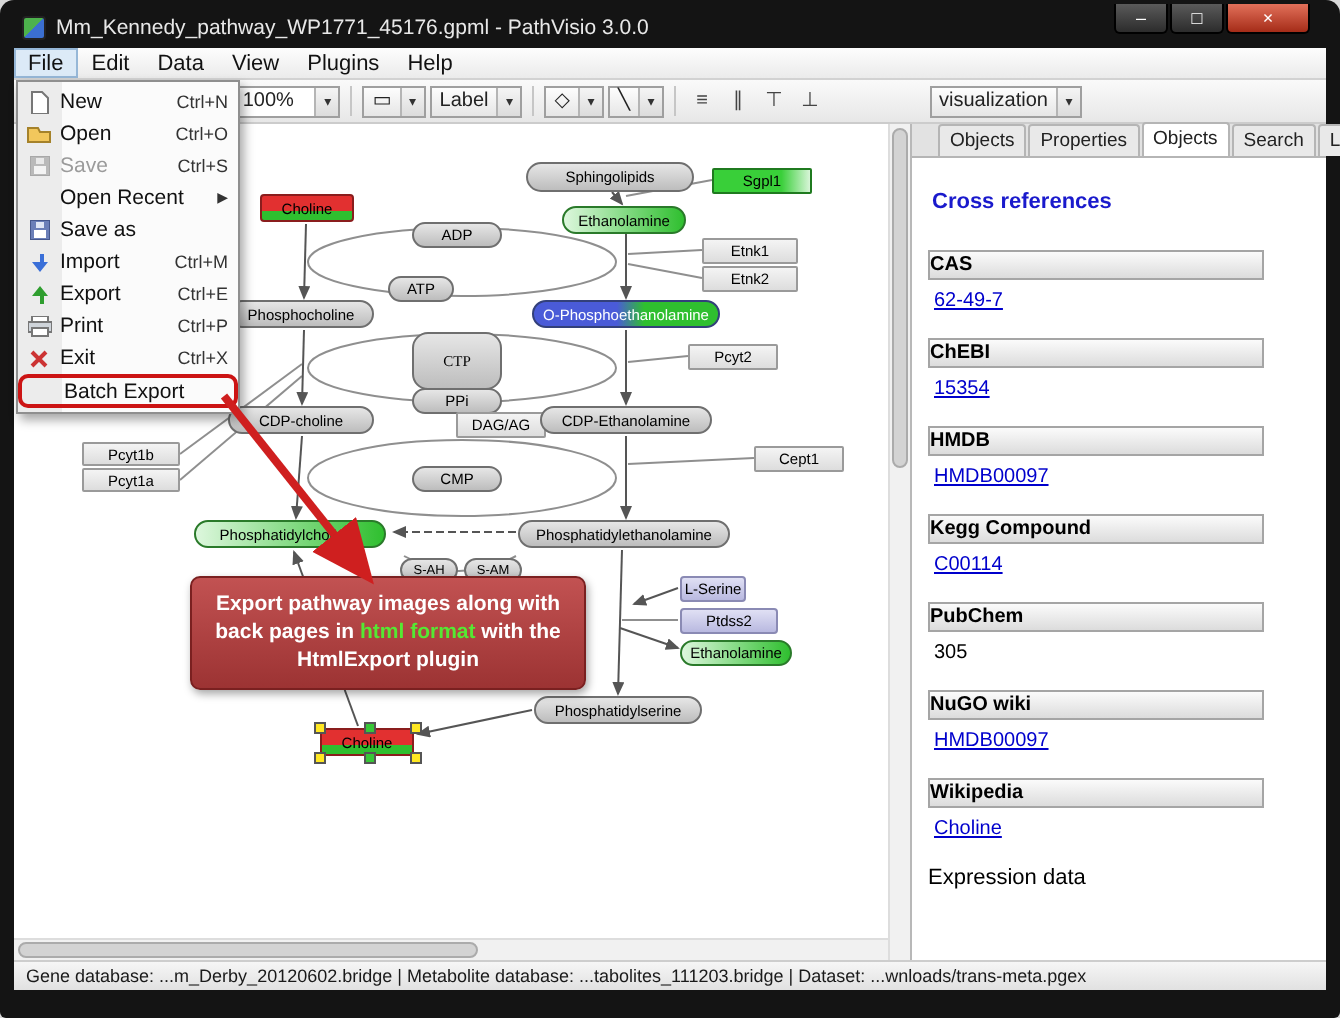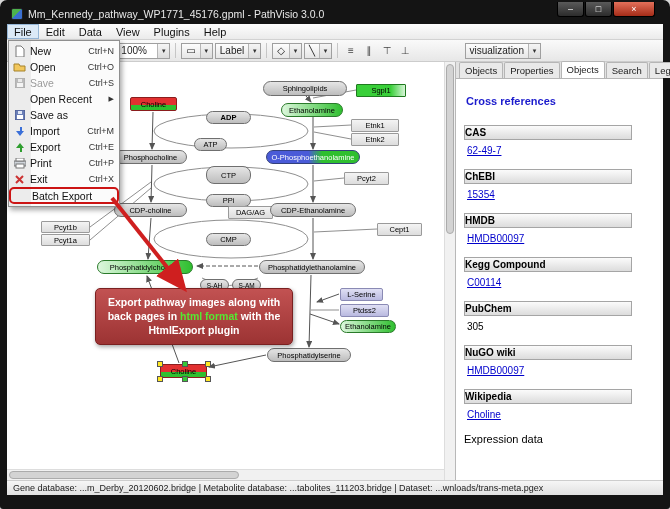--- a/index.html
+++ b/index.html
@@ -75,21 +75,21 @@
     border-top:1px solid #ddd; z-index:5; }
   .hthumb { position:absolute; left:2px; top:1px; width:230px; height:8px;
     background:#d3d3d3; border:1px solid #ababab; border-radius:4px; }
   .vscroll { width:11px; background:#f1f1f1; border-left:1px solid #ddd; position:relative; }
   .vthumb { position:absolute; top:2px; left:1px; width:8px; height:170px;
     background:#d3d3d3; border:1px solid #ababab; border-radius:4px; }
 
   
   .side-panel { width:208px; display:flex; flex-direction:column; background:#ececec; border-left:1px solid #b8b8b8; }
   .tabs { display:flex; align-items:flex-end; height:17px; background:#e2e2e2;
-    border-bottom:1px solid #b5b5b5; font-size:9.5px; padding-left:2px; }
+    border-bottom:1px solid #b5b5b5; font-size:9.5px; padding-left:12px; }
   .tab { padding:2px 5px 2px; margin-left:1px; border:1px solid #b5b5b5; border-bottom:none;
     border-radius:2px 2px 0 0; background:#e9e9e9; color:#222; }
   .tab.active { background:#fff; padding-bottom:3px; }
   .panel-content { flex:1; background:#fff; padding:8px 8px 0; overflow:hidden; }
   .xref-heading { color:#1a1acc; font-weight:bold; font-size:11px; margin:8px 0 18px 2px; }
   .xref-header { width:168px; height:15px; background:linear-gradient(#fbfbfb,#dcdcdc);
     border:1px solid #a5a5a5; font-weight:bold; font-size:10px; padding:1px 0; }
   .xref-value { font-size:10px; margin:5px 0 13px 3px; }
   .xref-value a { color:#0000cc; text-decoration:underline; }
   .expr-heading { font-weight:normal; font-size:11px; margin-top:6px; color:#000; }
@@ -241,41 +241,41 @@
             <path d="M259 293 L202 305"></path>
             <path d="M172 301 L140 214"></path>
             <path d="M251 204 L190 204" stroke-dasharray="4 2"></path>
           </g>
         </svg>
         <div class="nodes-layer">
             <div class="pnode " style="left: 256px; top: 19px; width: 84px; height: 15px;">Sphingolipids</div>
             <div class="pnode green-gene" style="left: 349px; top: 22px; width: 50px; height: 13px;">Sgpl1</div>
             <div class="pnode red-green" style="left: 123px; top: 35px; width: 47px; height: 14px;">Choline</div>
             <div class="pnode green" style="left: 274px; top: 41px; width: 62px; height: 14px;">Ethanolamine</div>
-            <div class="pnode " style="left: 199px; top: 49px; width: 45px; height: 13px; font-weight: bold;">ADP</div>
+            <div class="pnode " style="left: 199px; top: 49px; width: 45px; height: 13px;">ADP</div>
             <div class="pnode gene" style="left: 344px; top: 57px; width: 48px; height: 13px;">Etnk1</div>
             <div class="pnode gene" style="left: 344px; top: 71px; width: 48px; height: 13px;">Etnk2</div>
             <div class="pnode " style="left: 187px; top: 76px; width: 33px; height: 13px;">ATP</div>
             <div class="pnode " style="left: 107px; top: 88px; width: 73px; height: 14px;">Phosphocholine</div>
             <div class="pnode blue-green" style="left: 259px; top: 88px; width: 94px; height: 14px;">O-Phosphoethanolamine</div>
-            <div class="pnode " style="left: 199px; top: 104px; width: 45px; height: 18px;">CTP</div>
+            <div class="pnode " style="left: 199px; top: 104px; width: 45px; height: 29px; font-family: Liberation Serif, serif;">CTP</div>
             <div class="pnode gene" style="left: 337px; top: 110px; width: 45px; height: 13px;">Pcyt2</div>
             <div class="pnode " style="left: 199px; top: 132px; width: 45px; height: 13px;">PPi</div>
             <div class="pnode " style="left: 107px; top: 141px; width: 73px; height: 14px;">CDP-choline</div>
             <div class="pnode gene" style="left: 221px; top: 144px; width: 45px; height: 13px;">DAG/AG</div>
             <div class="pnode " style="left: 263px; top: 141px; width: 86px; height: 14px;">CDP-Ethanolamine</div>
             <div class="pnode gene" style="left: 370px; top: 161px; width: 45px; height: 13px;">Cept1</div>
             <div class="pnode " style="left: 199px; top: 171px; width: 45px; height: 13px;">CMP</div>
             <div class="pnode gene" style="left: 34px; top: 159px; width: 49px; height: 12px;">Pcyt1b</div>
             <div class="pnode gene" style="left: 34px; top: 172px; width: 49px; height: 12px;">Pcyt1a</div>
             <div class="pnode green" style="left: 90px; top: 198px; width: 96px; height: 14px;">Phosphatidylcholines</div>
             <div class="pnode " style="left: 252px; top: 198px; width: 106px; height: 14px;">Phosphatidylethanolamine</div>
             <div class="pnode gray-small" style="left: 193px; top: 217px; width: 29px; height: 12px;">S-AH</div>
             <div class="pnode gray-small" style="left: 225px; top: 217px; width: 29px; height: 12px;">S-AM</div>
-            <div class="pnode lavender" style="left: 333px; top: 226px; width: 43px; height: 13px;">L-Serine</div>
+            <div class="pnode lavender" style="left: 333px; top: 226px; width: 33px; height: 13px;">L-Serine</div>
             <div class="pnode lavender" style="left: 333px; top: 242px; width: 49px; height: 13px;">Ptdss2</div>
             <div class="pnode green" style="left: 333px; top: 258px; width: 56px; height: 13px;">Ethanolamine</div>
             <div class="pnode " style="left: 260px; top: 286px; width: 84px; height: 14px;">Phosphatidylserine</div>
             <div class="pnode red-green" style="left: 153px; top: 302px; width: 47px; height: 14px;">Choline<span class="handle yellow" style="left: -4px; top: -4px;"></span><span class="handle yellow" style="left: 44px; top: -4px;"></span><span class="handle yellow" style="left: -4px; top: 11px;"></span><span class="handle yellow" style="left: 44px; top: 11px;"></span><span class="handle green" style="left: 20.5px; top: -4px;"></span><span class="handle green" style="left: 20.5px; top: 11px;"></span></div>
           </div>
 
         <div class="annotation"><span>Export pathway images along with back pages in </span><span class="hl">html format</span><span> with the HtmlExport plugin</span></div>
 
         <div class="hscroll">
           <div class="hthumb"></div>

